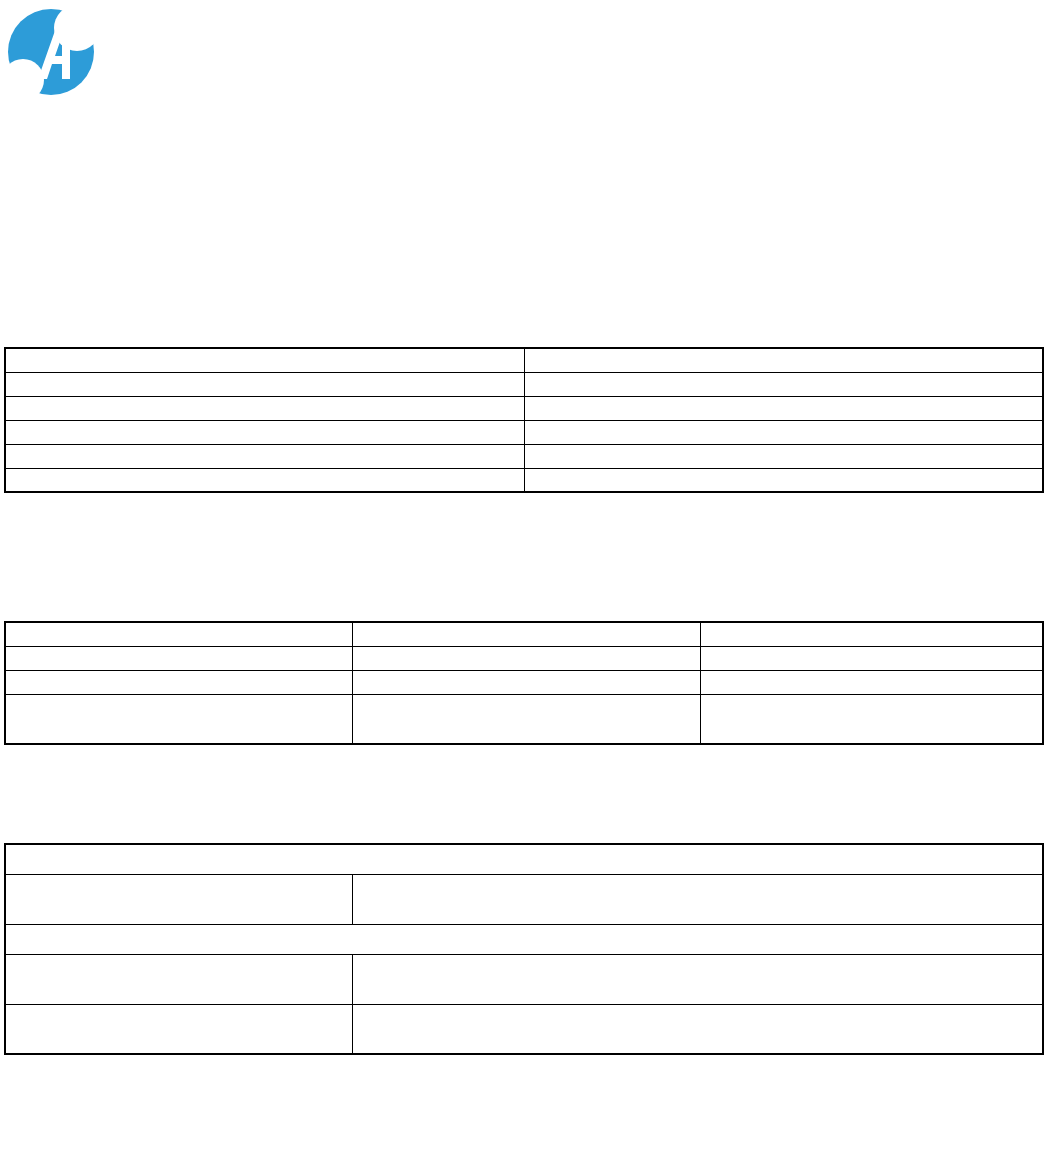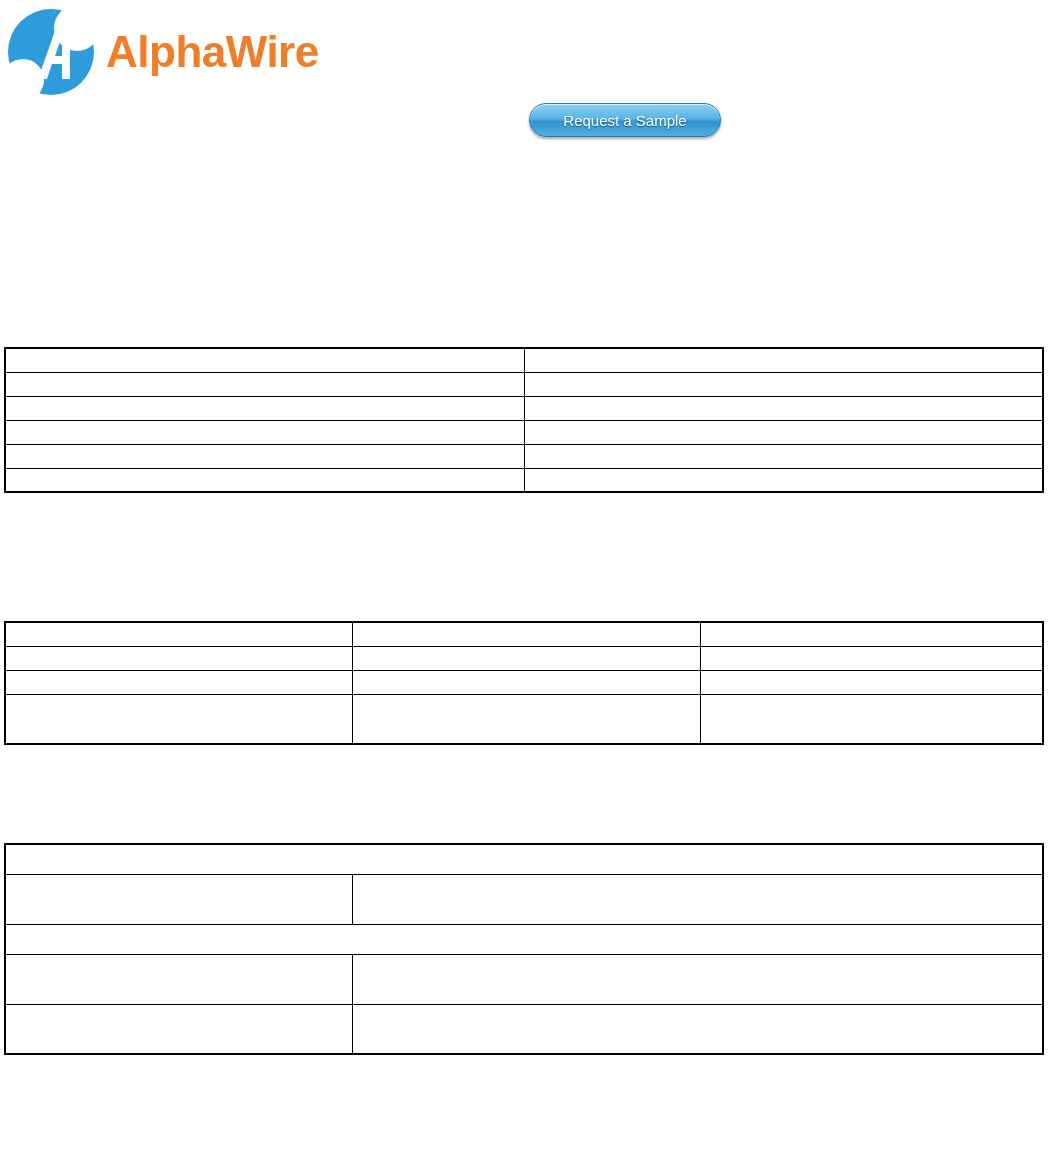--- a/index.html
+++ b/index.html
@@ -139,26 +139,22 @@
 
   <div class="logo">
     <span class="logo-mark">
       <span class="disc"></span>
       <span class="notch"></span>
       <span class="notch2"></span>
       <svg class="letter" viewBox="0 0 86 86" xmlns="http://www.w3.org/2000/svg" aria-hidden="true">
         <path d="M49 16 L30 70 L39 70 L44 55 L58 55 L58 47 L47 47 L54 27 L54 70 L62 70 L62 16 Z" fill="#ffffff"></path>
       </svg>
     </span>
-    <span class="logo-text">
-      <span class="alpha">Alpha</span><span class="wire">Wire</span>
-    </span>
   </div>
 
-  <div class="sample-btn">Request a Sample</div>
 </div>
 
 <table id="table-specs">
   <colgroup>
     <col style="width:50%">
       <col style="width:50%">
   </colgroup>
   <tbody>
     <tr>
       <td></td>

